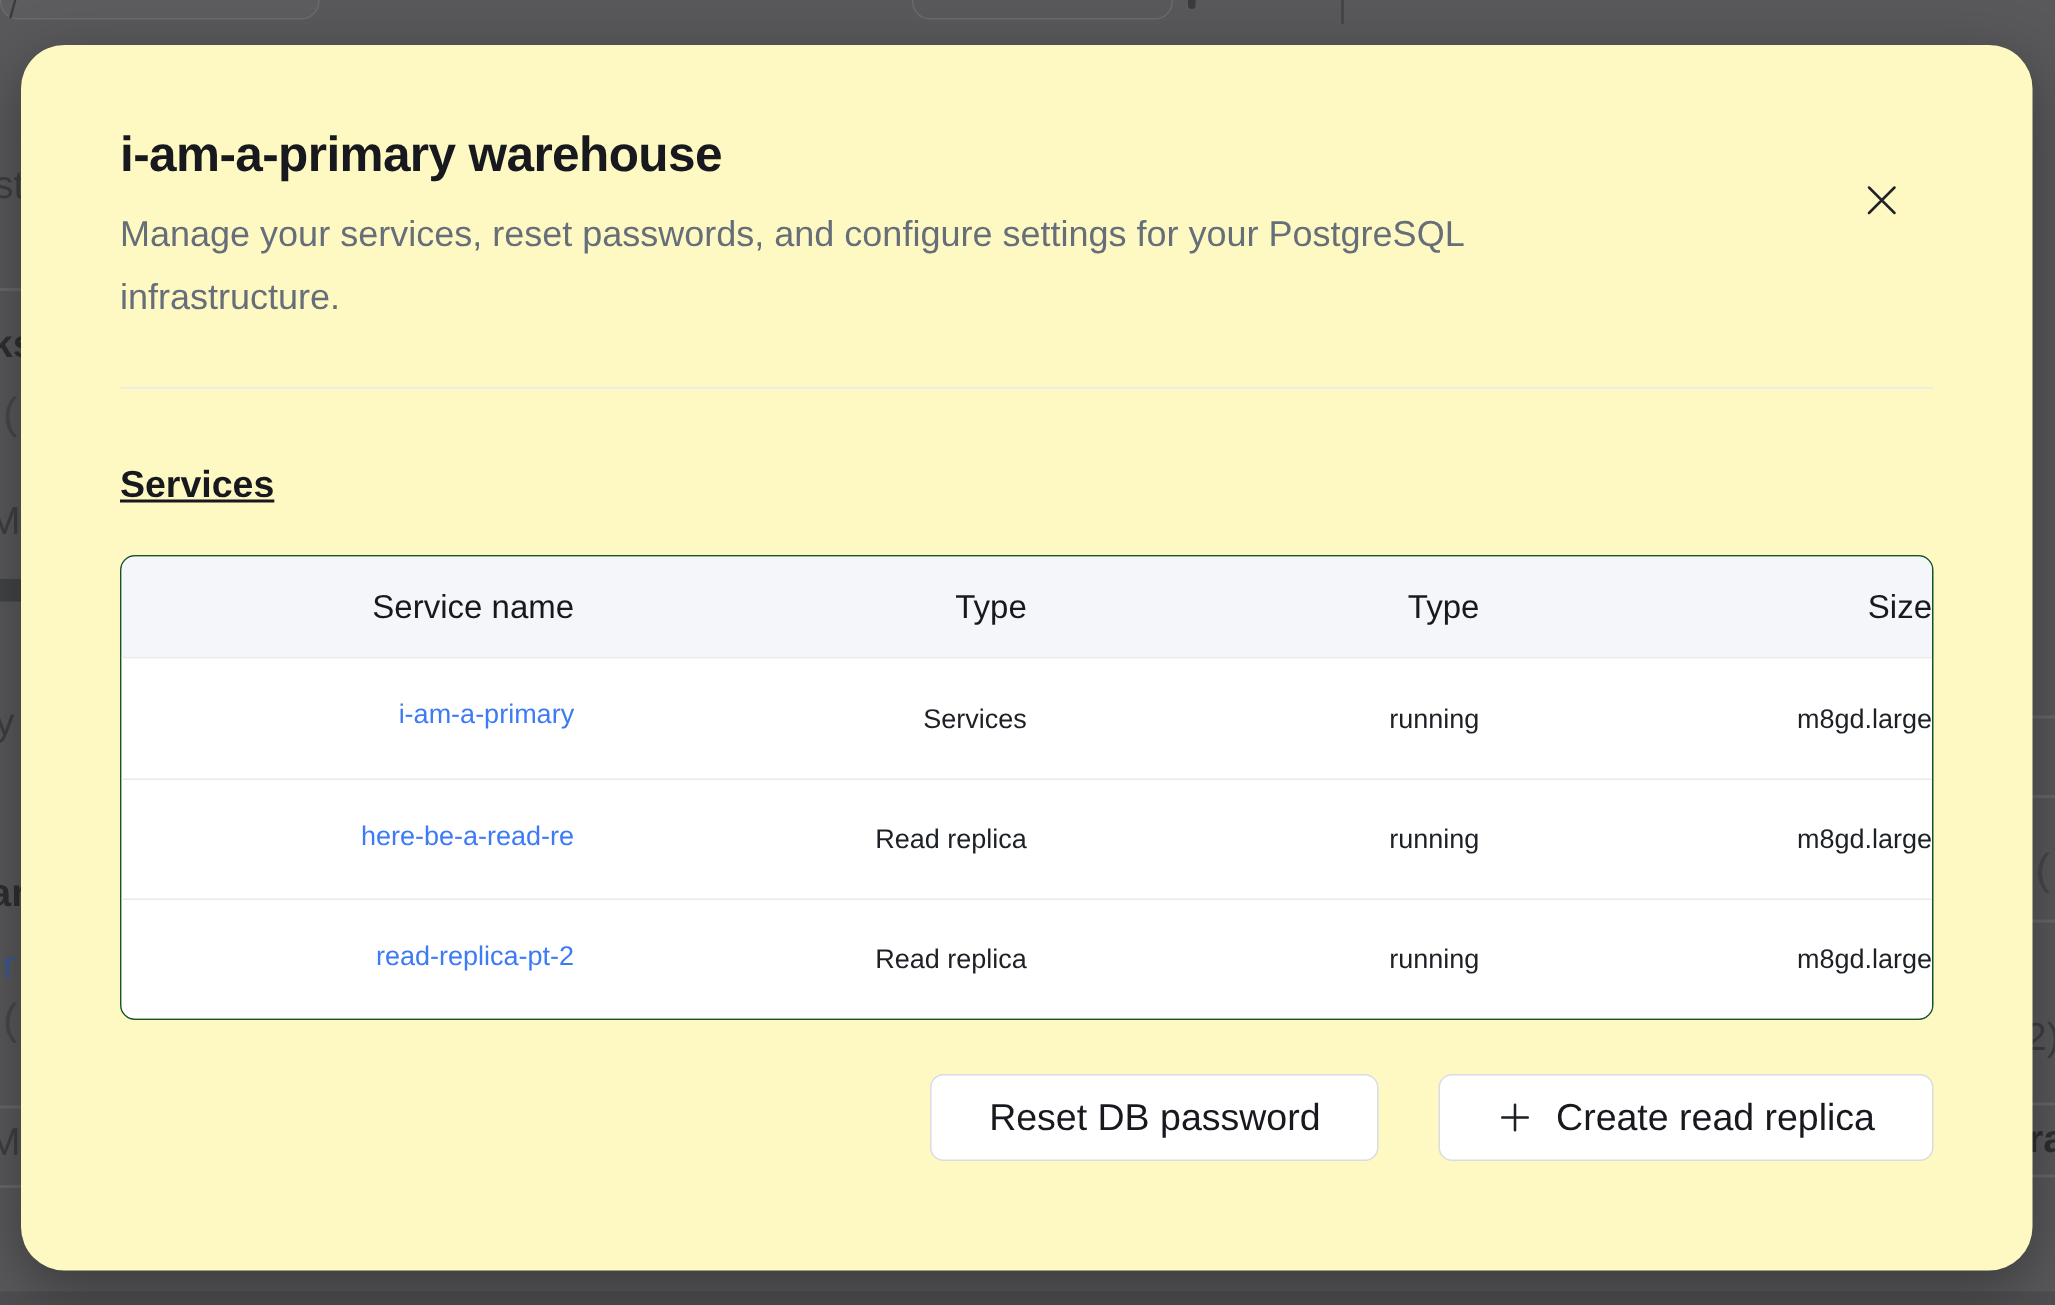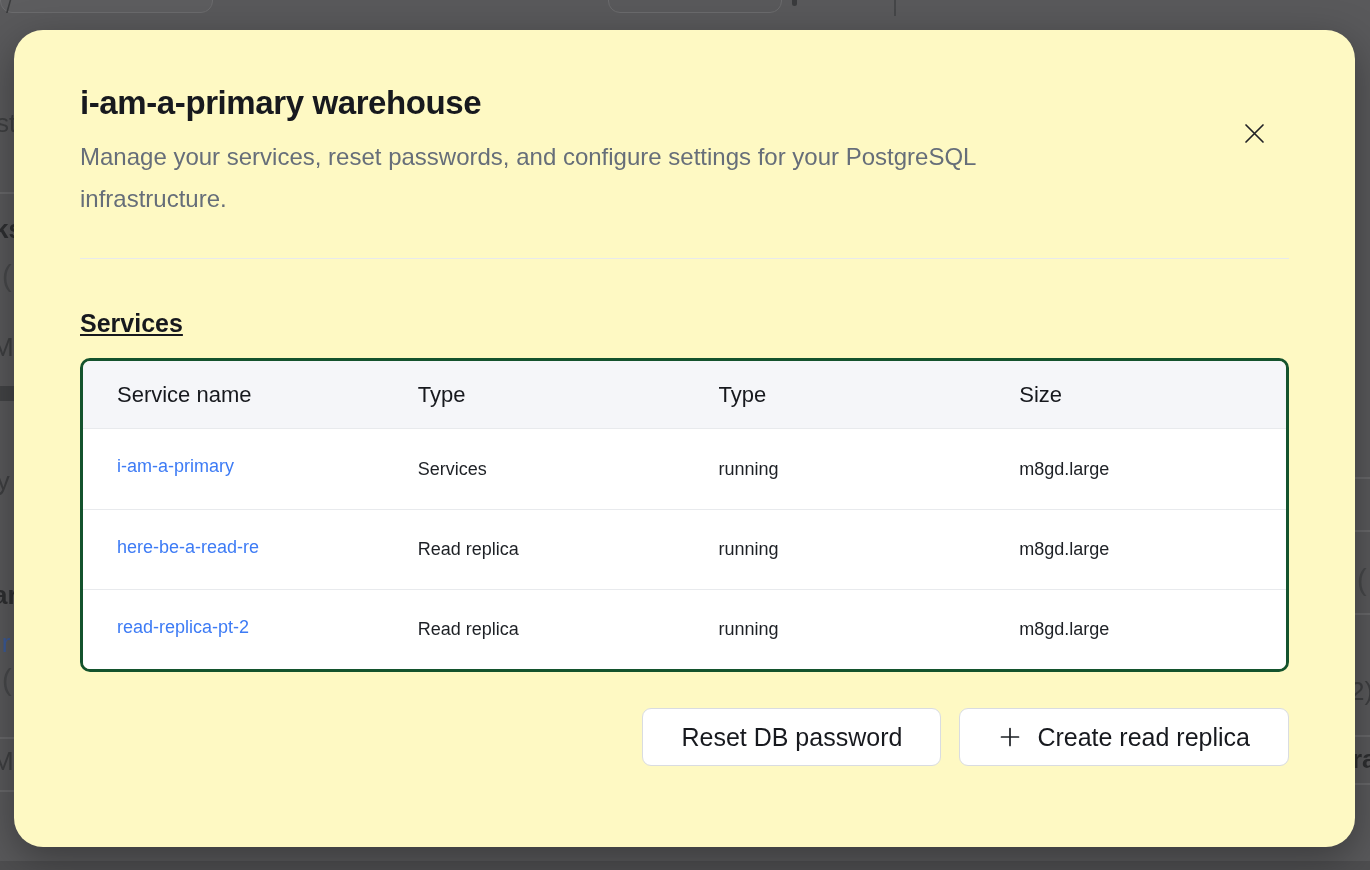--- a/index.html
+++ b/index.html
@@ -71,24 +71,25 @@
   }
   .services-heading {
     margin-top: 50px;
     font-size: 25px; font-weight: 700;
     color: #17191e;
     text-decoration: underline;
   }
 
   
   .svc-table {
-    margin-top: 20px;
-    border: 3px solid #14532d;
+    margin-top: 32px;
+    border: 1px solid #14532d;
     border-radius: 10px;
     overflow: hidden;
+    text-align: right;
   }
   .t-row {
     display: grid;
     grid-template-columns: repeat(4, 1fr);
     align-items: center;
   }
   .t-head {
     height: 68px;
     background: #f5f6f9;
     border-bottom: 1px solid #e8eaed;
@@ -103,21 +104,21 @@
     overflow: hidden;
     white-space: nowrap;
     color: #3d7bf5;
     text-decoration: none;
     cursor: pointer;
   }
 
   
   .actions {
     margin-top: 36px;
-    display: flex; justify-content: flex-end; gap: 18px;
+    display: flex; justify-content: flex-end; gap: 40px;
   }
   .btn {
     height: 58px;
     padding: 0 38px;
     background: #fff;
     border: 1px solid #d9dce1;
     border-radius: 9px;
     font-family: "Liberation Sans", sans-serif;
     font-size: 25px; font-weight: 500;
     color: #17191e;

